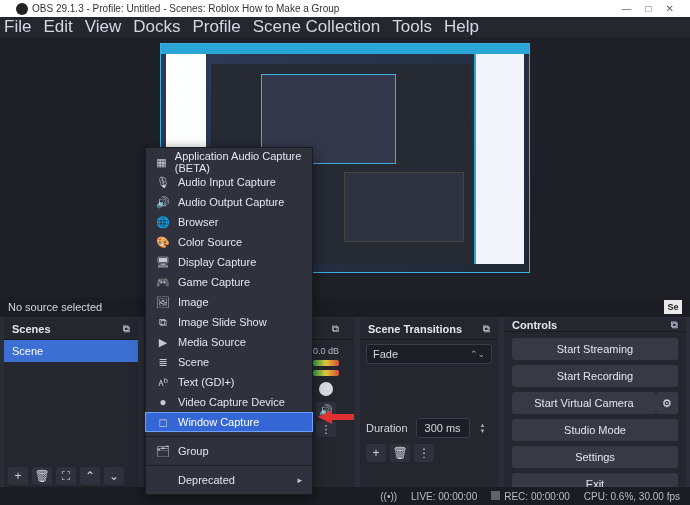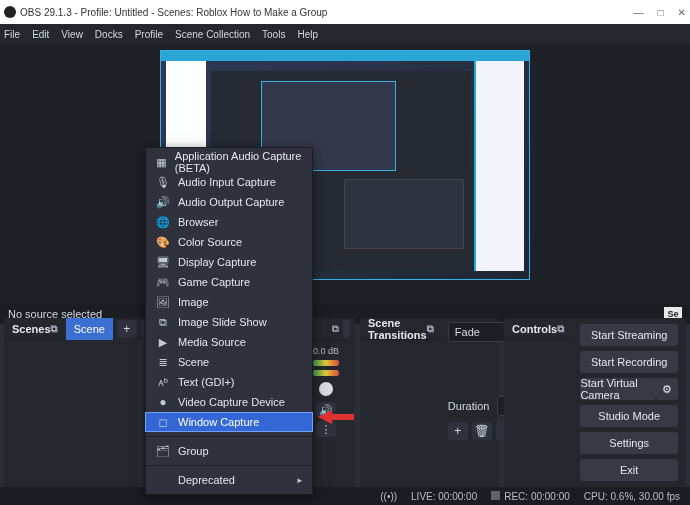--- a/index.html
+++ b/index.html
@@ -1,44 +1,44 @@
 <!DOCTYPE html>
 <html><head>
 <meta charset="utf-8">
 <style>
 * { margin: 0; padding: 0; box-sizing: border-box; font-family: "Segoe UI", Arial, sans-serif; }
 body { width: 690px; height: 505px; background: #2b2e37; color: #d4d8df; font-size: 11px; overflow: hidden; position: relative; }
 
 
-.titlebar { height: 24px; background: #fff; display: flex; align-items: center; padding: 0 4px; color: #333; font-size: 10px; }
+.titlebar { height: 17px; background: #fff; display: flex; align-items: center; padding: 0 16px; color: #333; font-size: 10px; }
 .titlebar .obs-icon { width: 12px; height: 12px; background: #222; border-radius: 50%; margin-right: 4px; display: inline-block; }
 .titlebar .winbtns { margin-left: auto; display: flex; gap: 14px; color: #666; font-size: 10px; }
 .titlebar .winbtns span { cursor: default; }
 
 
-.menubar { height: 20px; background: #25272f; display: flex; align-items: center; padding: 0 4px; gap: 12px; font-size: 10px; }
+.menubar { height: 20px; background: #25272f; display: flex; align-items: center; padding: 0 4px; gap: 12px; font-size: 17px; }
 .menubar span { color: #d4d8df; }
 
 
 .preview { position: relative; height: 260px; background: #1f2128; display: flex; justify-content: center; align-items: flex-start; padding-top: 6px; }
 .preview-img { width: 370px; height: 230px; background: linear-gradient(135deg, #2e3b57 0%, #1f2733 100%); border: 1px solid #3ab0e5; position: relative; overflow: hidden; }
 .preview-img .inner-tab { position:absolute; top:0; left:0; right:0; height:10px; background:#2aa6d6;}
 .preview-img .inner-white1 { position:absolute; top:10px; left:5px; width:40px; height:210px; background:#fdfefe;}
 .preview-img .inner-white2 { position:absolute; top:10px; right:5px; width:50px; height:210px; background:#f1f5fb; border-left:2px solid #2aa6d6;}
 .preview-img .inner-dark { position:absolute; top:20px; left:50px; width:260px; height:200px; background:#262a33;}
 .preview-img .inner-nested { position:absolute; top:30px; left:100px; width:135px; height:90px; background:#33384a; border:1px solid #3ab0e5;}
 .preview-img .inner-panels { position:absolute; bottom:30px; right:65px; width:120px; height:70px; background:#2f3340; border:1px solid #444;}
 
 
 .nosource { height: 20px; background: #1b1d23; padding: 2px 8px; display:flex; align-items:center; font-size: 11px; }
 .nosource .sel { margin-left:auto; width:18px; height:14px; background:#e9e9e9; color:#222; display:flex; align-items:center; justify-content:center; font-size:9px;font-weight:bold;}
 
 
 .docks { position:absolute; left:0; right:0; top:318px; bottom:18px; display:flex; gap:6px; padding:0 4px; }
-.panel { background: #25272f; border-radius:3px; display:flex; flex-direction:row; position:relative; }
+.panel { background: #25272f; border-radius:3px; display:flex; flex-direction:column; position:relative; }
 .panel-scenes { width:134px; }
 .panel-sources { width:210px; } 
 .panel-trans { width:138px; }
 .panel-controls { flex:1; }
 
 .panel-head { height:22px; display:flex; align-items:center; padding:0 8px; font-weight:600; font-size:11px; color:#e3e6ec; border-bottom:1px solid #1b1d23; }
 .panel-head .pop { margin-left:auto; color:#aab; font-size:11px;}
 
 
 .scene-list { flex:1; }

